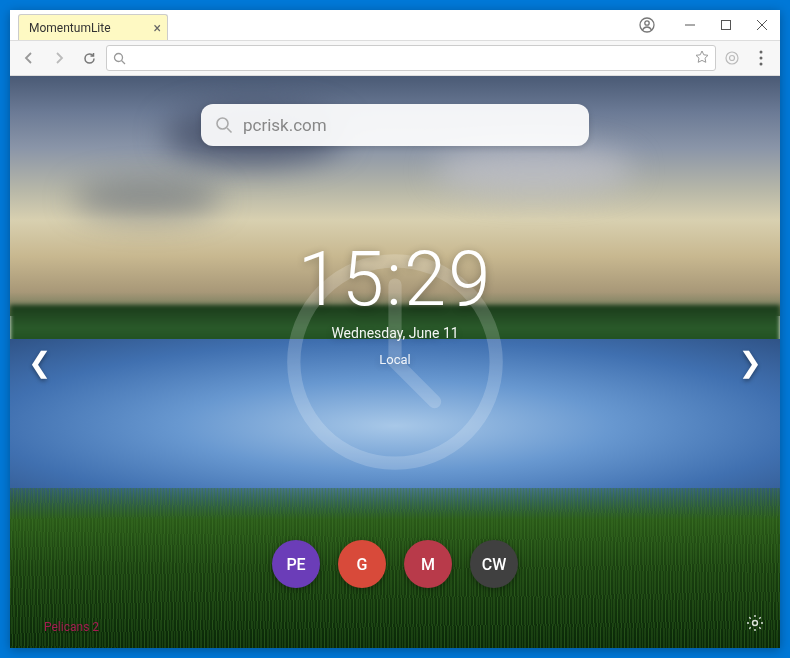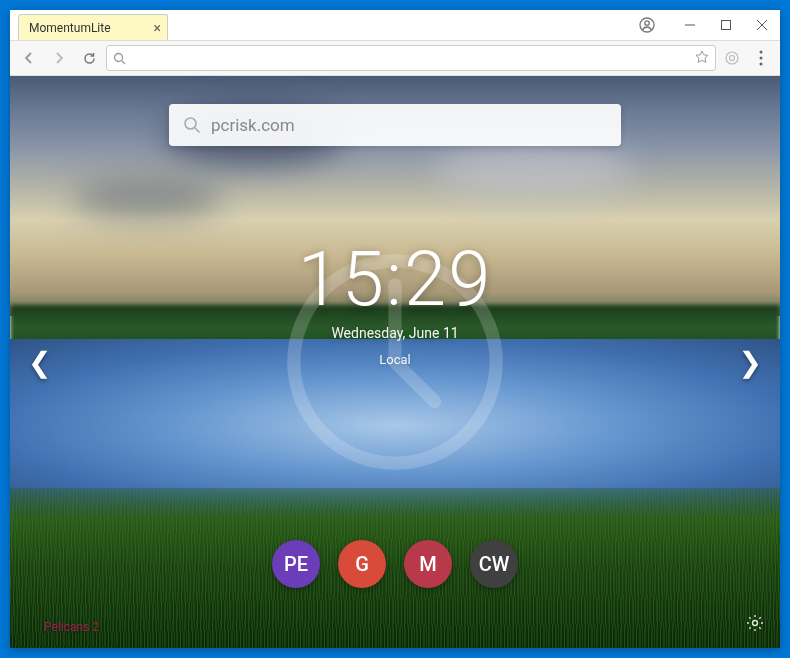--- a/index.html
+++ b/index.html
@@ -25,32 +25,32 @@
 .sky { position: absolute; top: 0; left: 0; right: 0; height: 42%; background: linear-gradient(180deg, #4a5a75 0%, #6b7a95 15%, #8a95a8 30%, #b8b8a8 48%, #d8d0b0 60%, #c8b890 75%, #a89878 90%, #5a7050 100%); }
 .cloud { position: absolute; border-radius: 50%; filter: blur(15px); }
 .c1 { top: 5%; left: 20%; width: 180px; height: 60px; background: rgba(60,70,95,0.7); }
 .c2 { top: 12%; left: 55%; width: 200px; height: 50px; background: rgba(200,200,210,0.6); }
 .c3 { top: 18%; left: 8%; width: 150px; height: 40px; background: rgba(80,90,110,0.5); }
 .trees { position: absolute; top: 40%; left: 0; right: 0; height: 8%; background: linear-gradient(180deg, #1a3a1a 0%, #2a5a2a 50%, #1a4a1a 100%); filter: blur(2px); }
 .lake { position: absolute; top: 46%; left: 0; right: 0; height: 38%; background: radial-gradient(ellipse 80% 60% at 50% 40%, #a8c8e8 0%, #6898d0 35%, #4070b0 65%, #2a4a7a 100%); }
 .grass { position: absolute; bottom: 0; left: 0; right: 0; height: 28%; background: linear-gradient(180deg, rgba(34,80,20,0.3) 0%, #2a5a18 20%, #1a4010 50%, #0a2808 100%); }
 .grass::before { content: ""; position: absolute; inset: 0; background: repeating-linear-gradient(88deg, transparent 0 2px, rgba(60,120,40,0.3) 2px 3px), repeating-linear-gradient(92deg, transparent 0 3px, rgba(80,140,50,0.2) 3px 4px); }
 .overlay { position: absolute; inset: 0; display: flex; flex-direction: column; align-items: center; }
-.searchbox { margin-top: 28px; width: 452px; height: 42px; background: rgba(255,255,255,0.92); border-radius: 4px; display: flex; align-items: center; padding: 0 14px; gap: 10px; box-shadow: 0 2px 6px rgba(0,0,0,0.15); }
+.searchbox { margin-top: 28px; width: 388px; height: 42px; background: rgba(255,255,255,0.92); border-radius: 12px; display: flex; align-items: center; padding: 0 14px; gap: 10px; box-shadow: 0 2px 6px rgba(0,0,0,0.15); }
 .searchbox svg { flex-shrink: 0; }
 .search-text { color: #888; font-size: 17px; flex: 1; }
 .clock-area { margin-top: 95px; text-align: center; color: #fff; text-shadow: 0 2px 8px rgba(0,0,0,0.3); }
 .clock { font-size: 76px; font-weight: 300; letter-spacing: 2px; line-height: 1; }
 .date { font-size: 14px; margin-top: 8px; opacity: 0.95; }
 .tz { font-size: 13px; margin-top: 11px; opacity: 0.9; }
 .arrow { position: absolute; top: 50%; transform: translateY(-50%); color: #fff; font-size: 28px; cursor: pointer; text-shadow: 0 2px 4px rgba(0,0,0,0.4); padding: 10px; }
 .arrow-left { left: 8px; }
 .arrow-right { right: 8px; }
 .shortcuts { position: absolute; bottom: 60px; left: 50%; transform: translateX(-50%); display: flex; gap: 18px; }
-.shortcut { width: 48px; height: 48px; border-radius: 50%; display: flex; align-items: center; justify-content: center; color: #fff; font-size: 20px; font-weight: 500; cursor: pointer; box-shadow: 0 2px 6px rgba(0,0,0,0.3); }
+.shortcut { width: 48px; height: 48px; border-radius: 50%; display: flex; align-items: center; justify-content: center; color: #fff; font-size: 16px; font-weight: 500; cursor: pointer; box-shadow: 0 2px 6px rgba(0,0,0,0.3); }
 .caption { position: absolute; bottom: 14px; left: 34px; color: #be185d; font-size: 12px; opacity: 0.85; text-shadow: 0 1px 3px rgba(0,0,0,0.5); }
 .gear { position: absolute; bottom: 12px; right: 16px; color: #fff; opacity: 0.85; cursor: pointer; }
 .watermark { position: absolute; top: 50%; left: 50%; transform: translate(-50%, -50%); pointer-events: none; opacity: 0.18; }
 .watermark svg { display: block; }
 </style>
 </head>
 <body>
 
 <div class="window">
   <div class="titlebar">

